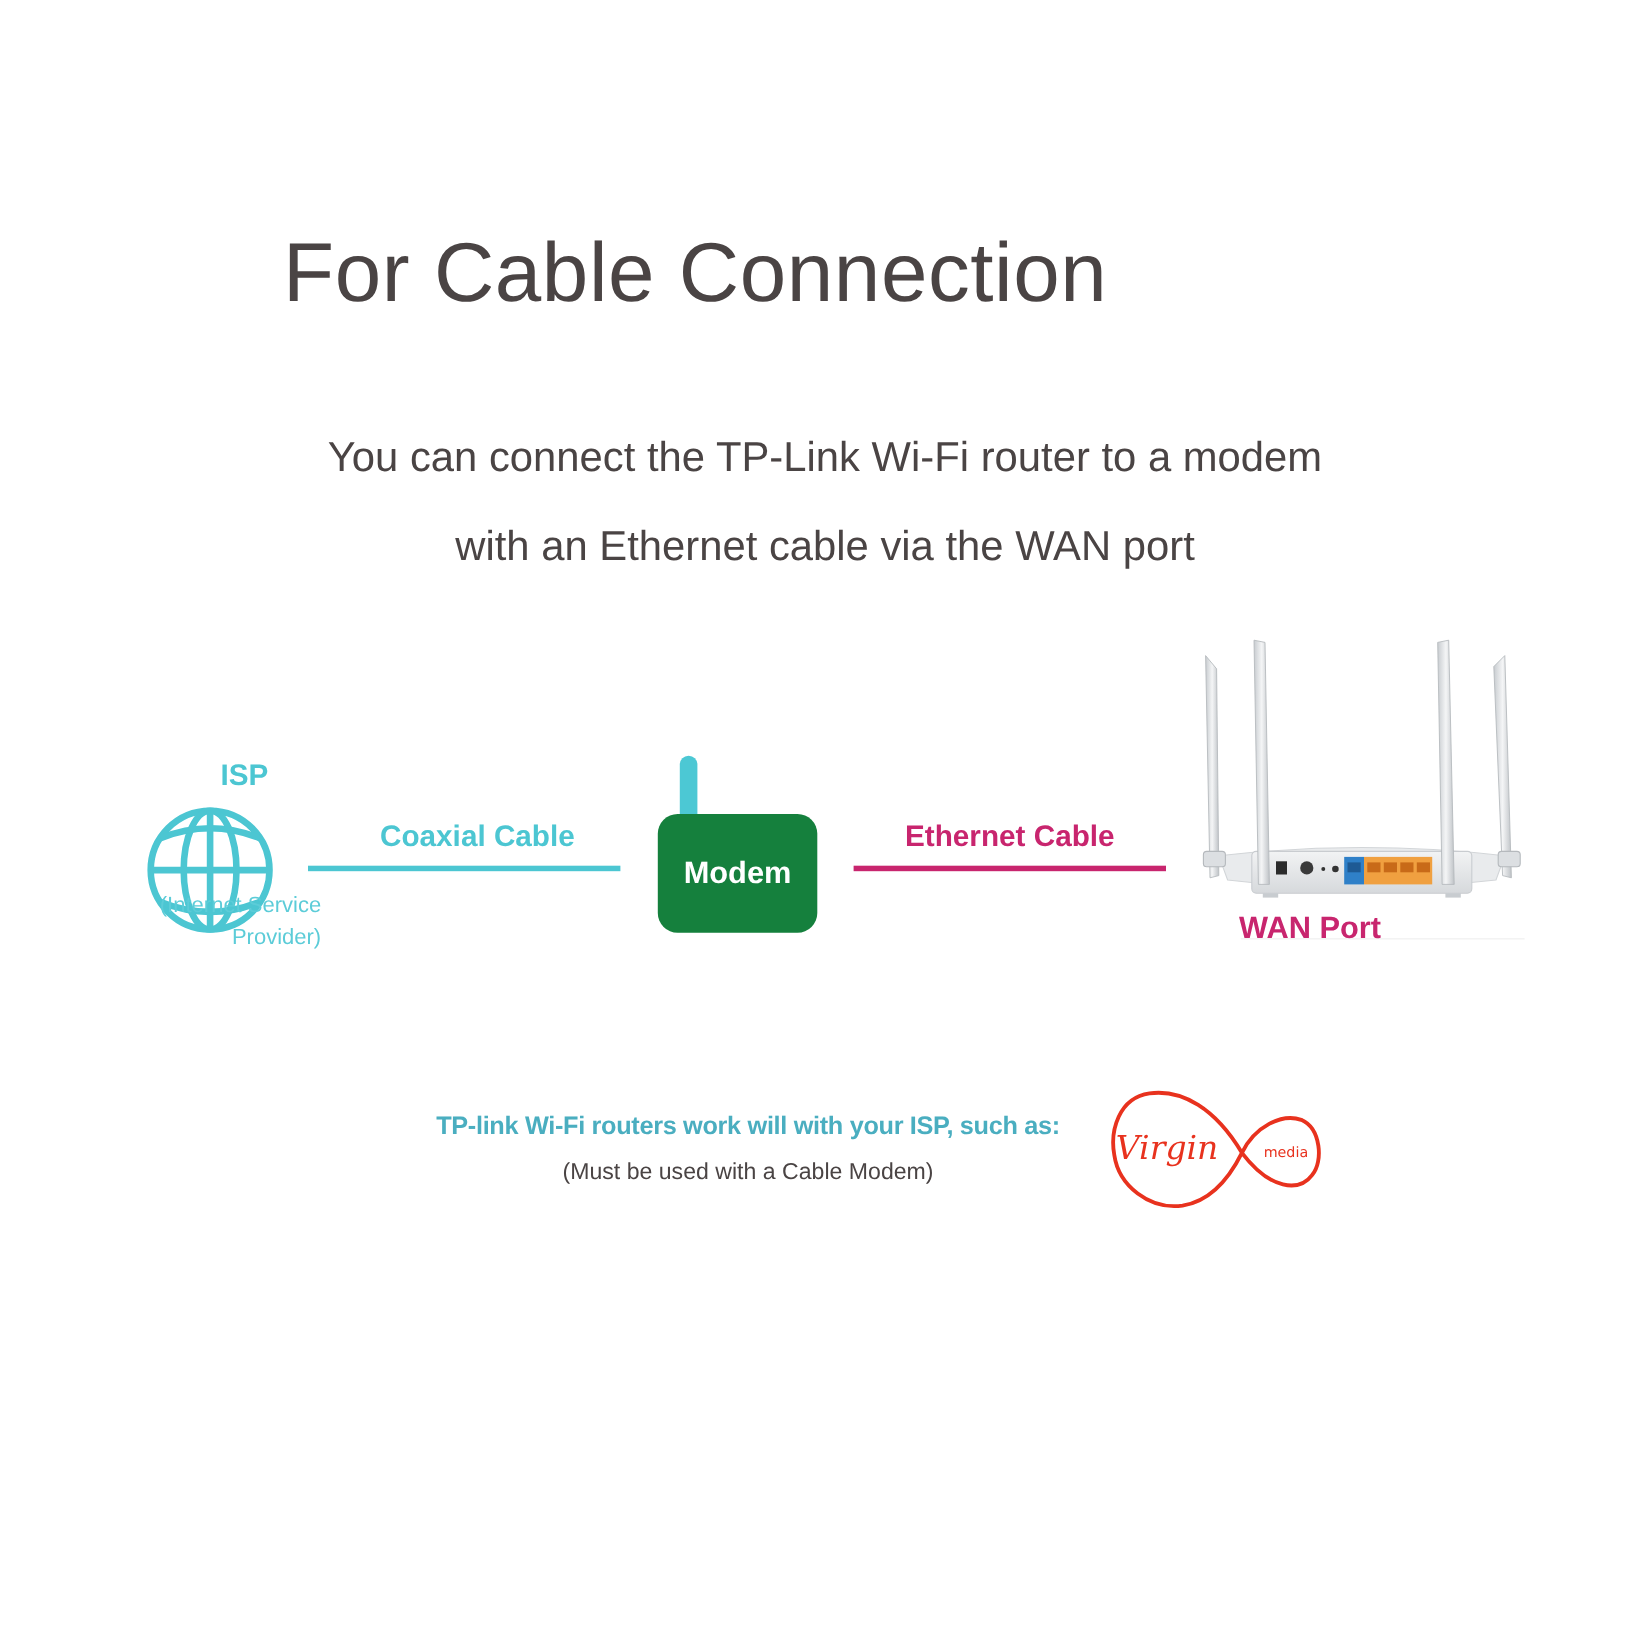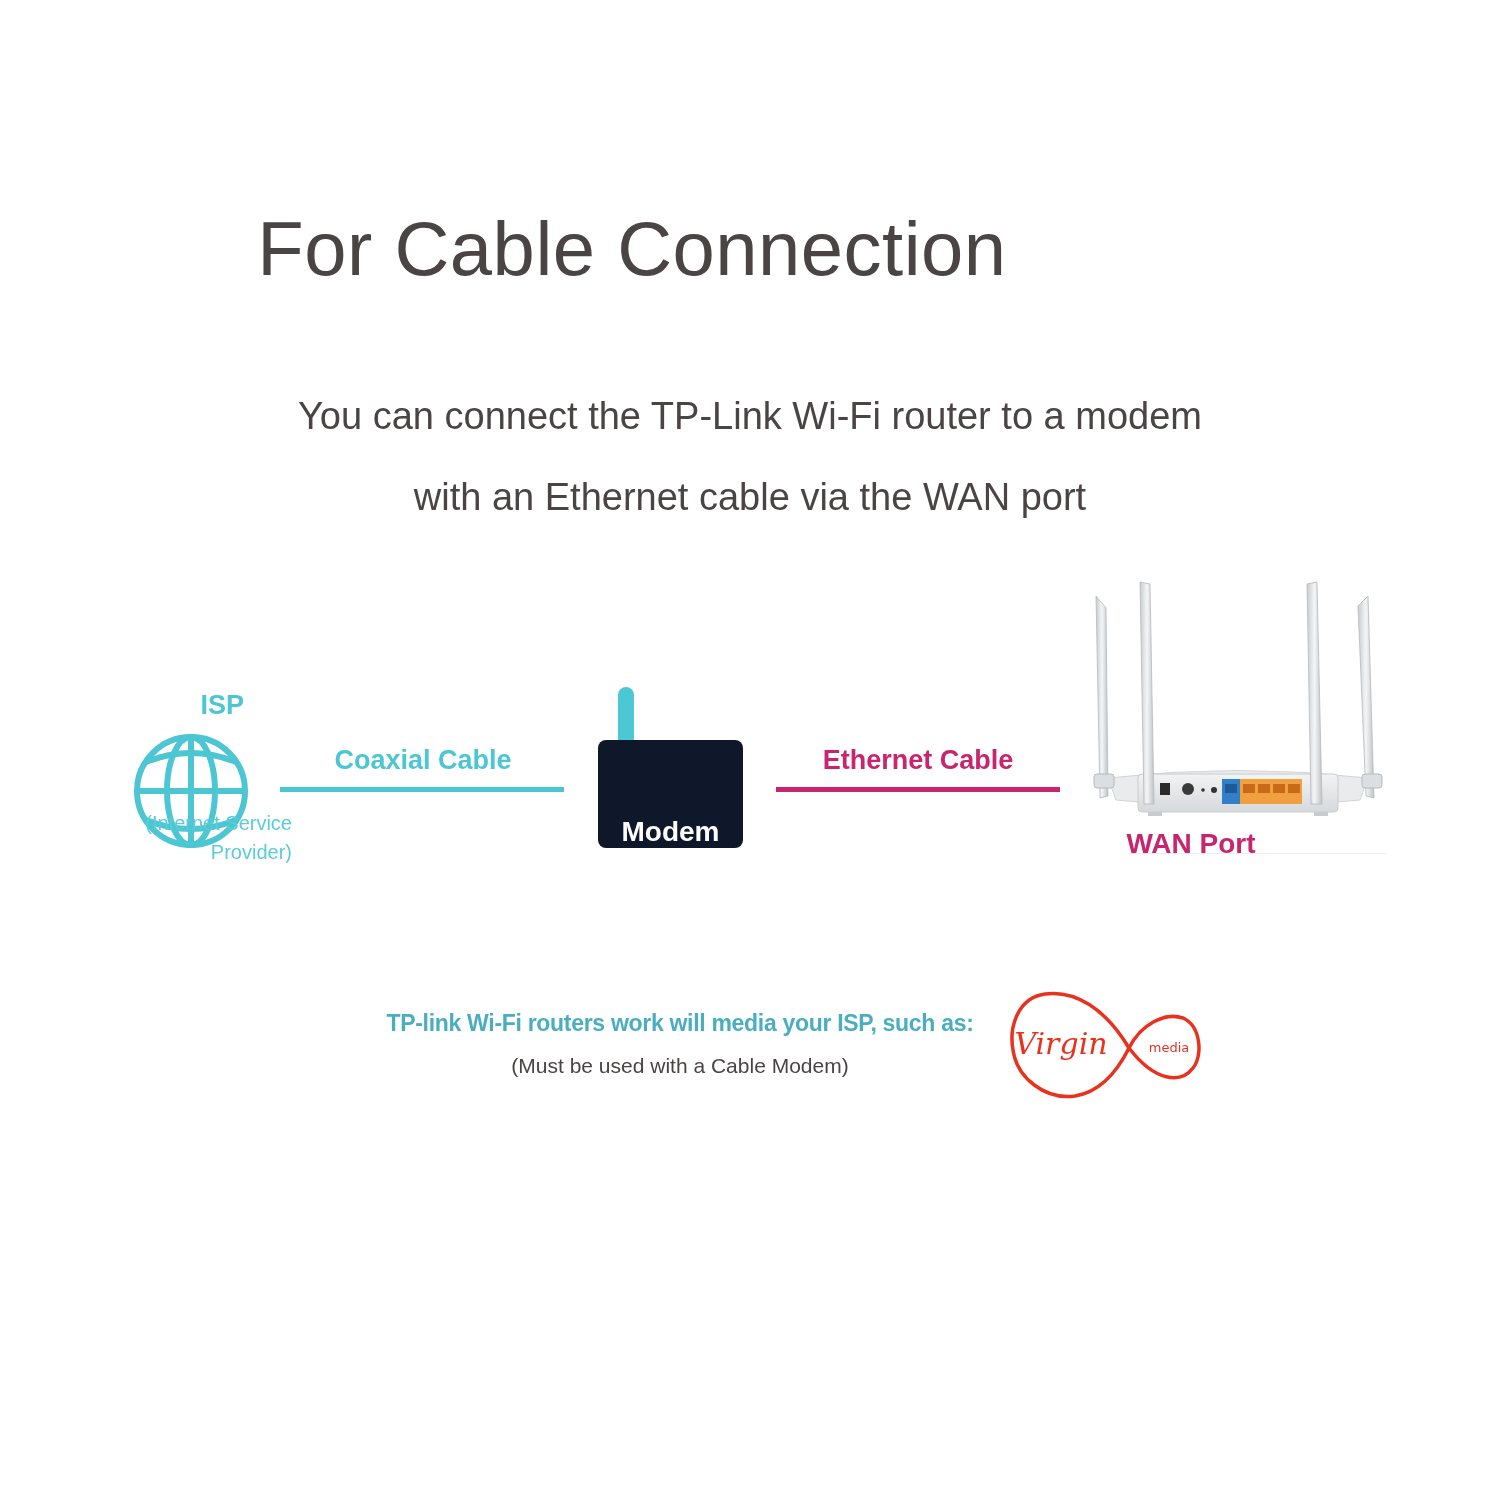--- a/index.html
+++ b/index.html
@@ -25,35 +25,35 @@
   .isp-desc {
     position: absolute; left: 92px; top: 809px; width: 200px; text-align: right;
     font-size: 20px; line-height: 29px; color: #5cccd8;
   }
   .isp-desc span { display: block; }
 
   
   .cable-label {
     position: absolute; font-size: 27px; font-weight: bold; text-align: center;
   }
-  .coax-label { left: 281px; top: 745px; width: 284px; color: #4cc6d2; }
+  .coax-label { left: 292px; top: 745px; width: 284px; color: #4cc6d2; }
   .eth-label { left: 776px; top: 745px; width: 284px; color: #c8256e; }
   .cable-line { position: absolute; height: 5px; }
   .coax-line { left: 280px; top: 787px; width: 284px; background: #4cc6d2; }
   .eth-line { left: 776px; top: 787px; width: 284px; background: #c8256e; }
 
   
   .modem-antenna {
     position: absolute; left: 618px; top: 687px; width: 16px; height: 70px;
     background: #4cc8d4; border-radius: 8px;
   }
   .modem-box {
     position: absolute; left: 598px; top: 740px; width: 145px; height: 108px;
-    background: #0f172a; border-radius: 8px;
-    display: flex; align-items: flex-end; justify-content: center;
+    background: #15803d; border-radius: 18px;
+    display: flex; align-items: center; justify-content: center;
   }
   .modem-label { color: #ffffff; font-size: 28px; font-weight: bold; }
 
   
   .router { position: absolute; left: 1088px; top: 578px; width: 300px; height: 260px; }
   .router-underline {
     position: absolute; left: 1128px; top: 853px; width: 258px; height: 1px; background: #eeeeee;
   }
   .wan-label {
     position: absolute; left: 1110px; top: 828px; width: 162px; text-align: center;
@@ -148,21 +148,21 @@
   <path d="M52 4 L62 6 L66 226 L56 226 Z" fill="url(#ant)" stroke="#b5b9bd" stroke-width="0.8"></path>
   <path d="M219 6 L229 4 L234 226 L223 226 Z" fill="url(#ant)" stroke="#b5b9bd" stroke-width="0.8"></path>
   <path d="M270 28 L280 18 L286 220 L278 218 Z" fill="url(#ant)" stroke="#b5b9bd" stroke-width="0.8"></path>
 
   <rect x="6" y="196" width="20" height="14" rx="3" fill="#dcdfe2" stroke="#b5b9bd"></rect>
   <rect x="274" y="196" width="20" height="14" rx="3" fill="#dcdfe2" stroke="#b5b9bd"></rect>
 </svg>
 <div class="router-underline"></div>
 <div class="wan-label">WAN Port</div>
 
-<div class="isp-note">TP-link Wi-Fi routers work will media your ISP, such as:</div>
+<div class="isp-note">TP-link Wi-Fi routers work will with your ISP, such as:</div>
 <div class="isp-note-sub">(Must be used with a Cable Modem)</div>
 
 <svg class="virgin-logo" viewBox="0 0 200 118">
   <g fill="none" stroke="#e8321e" stroke-width="3.5" stroke-linecap="round">
 
     <path d="M124 60 C100 20 70 2 40 6 C12 10 4 40 8 62 C12 90 40 112 70 108 C95 104 112 84 124 60 C136 36 160 24 178 30 C196 38 198 68 188 80 C176 96 150 94 124 60"></path>
   </g>
   <text x="56" y="66" font-family="'DejaVu Serif', serif" font-style="italic" font-size="30" fill="#e8321e" text-anchor="middle">Virgin</text>
   <text x="164" y="64" font-family="'DejaVu Sans', sans-serif" font-size="13" fill="#e8321e" text-anchor="middle">media</text>
 </svg>

